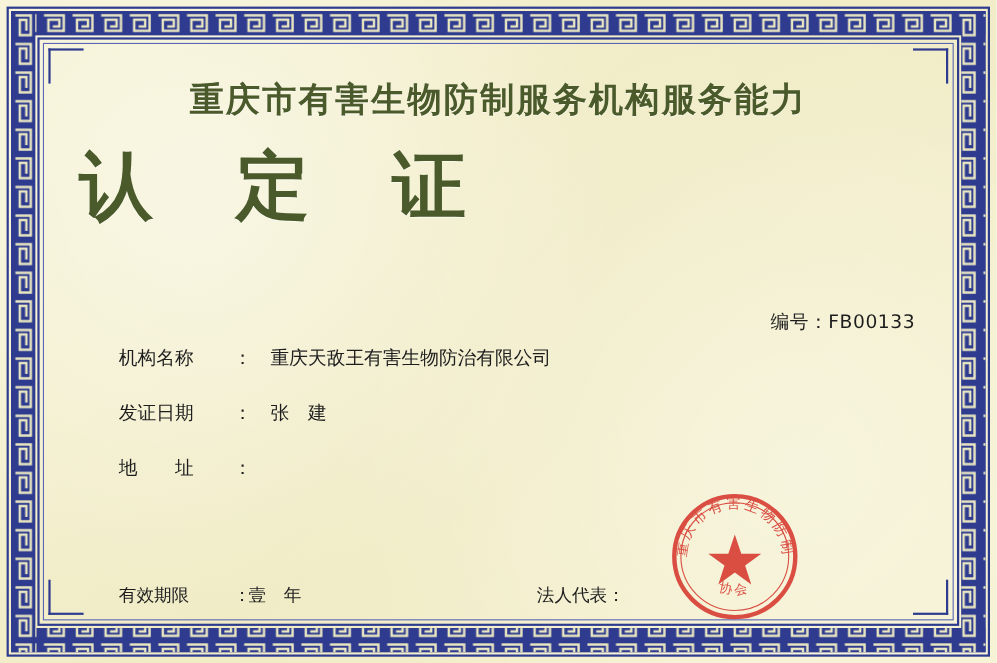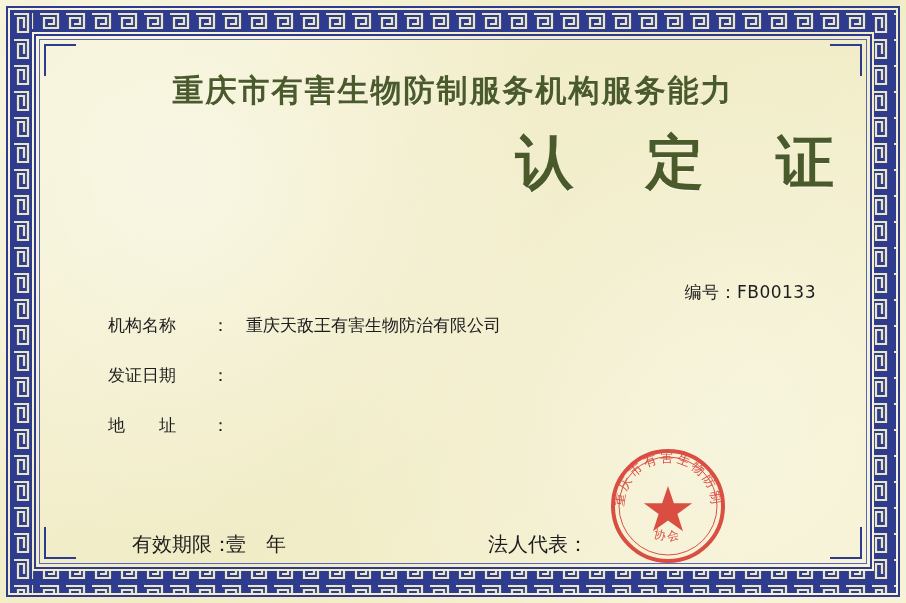--- a/index.html
+++ b/index.html
@@ -86,34 +86,34 @@
     font-weight: bold;
     color: #4a5a2b;
     letter-spacing: 2px;
     text-shadow: 0 1px 0 rgba(255,255,255,0.6);
   }
 
   .title-sub {
     position: absolute;
     top: 78px;
     left: 0; right: 0;
-    text-align: right;
+    text-align: left;
     font-family: "DejaVu Serif", "Liberation Serif", serif;
-    font-size: 58px;
+    font-size: 67px;
     font-weight: bold;
     color: #4a5a2b;
     letter-spacing: 26px;
     text-indent: 26px;
     text-shadow: 0 1px 0 rgba(255,255,255,0.6);
   }
 
   .serial {
     position: absolute;
     top: 235px;
-    right: 44px;
+    right: 28px;
     font-family: "DejaVu Sans", "Liberation Sans", sans-serif;
     font-size: 17px;
     color: #1d1d1d;
     letter-spacing: 0.5px;
   }
 
   .fields {
     position: absolute;
     top: 268px;
     left: 62px;
@@ -149,24 +149,23 @@
   .issue-block {
     position: absolute;
     top: 485px;
     left: 62px;
     right: 44px;
   }
   .issue-line {
     display: flex;
     align-items: baseline;
     font-family: "DejaVu Sans", "Liberation Sans", sans-serif;
-    font-size: 20px;
+    font-size: 16px;
     color: #1d1d1d;
     margin-bottom: 20px;
-    text-align: right;
   }
   .issue-line .spacer { width: 380px; flex: none; display: flex; align-items: baseline; }
 
   
   .seal {
     position: absolute;
     left: 608px;
     top: 446px;
     width: 120px;
     height: 120px;
@@ -224,20 +223,21 @@
 
       <div class="field-row">
         <span class="field-label">机构名称</span>
         <span class="field-colon">：</span>
         <span class="field-value">重庆天敌王有害生物防治有限公司</span>
       </div>
 
       <div class="field-row">
         <span class="field-label">发证日期</span>
         <span class="field-colon">：</span>
+        <span class="field-value">张　建</span>
       </div>
 
       <div class="field-row">
         <span class="field-label">地　　址</span>
         <span class="field-colon">：</span>
       </div>
 
     </div>
 
     <div class="issue-block">

